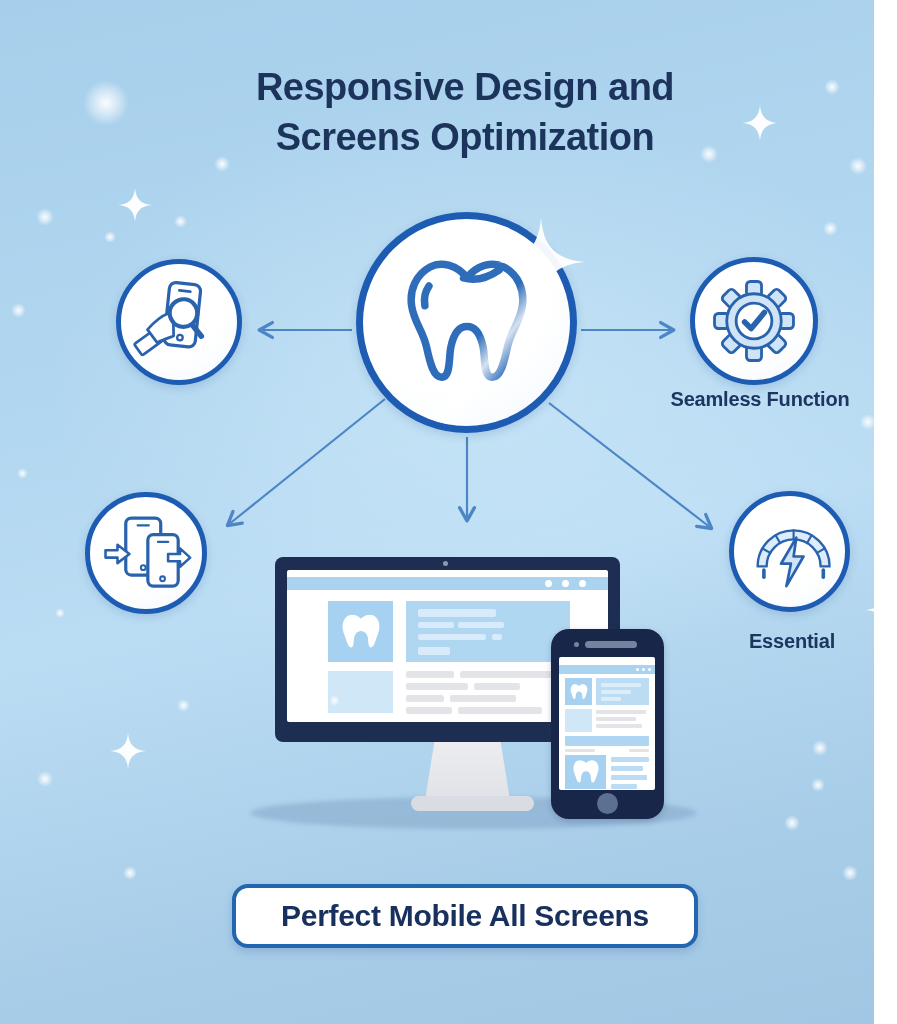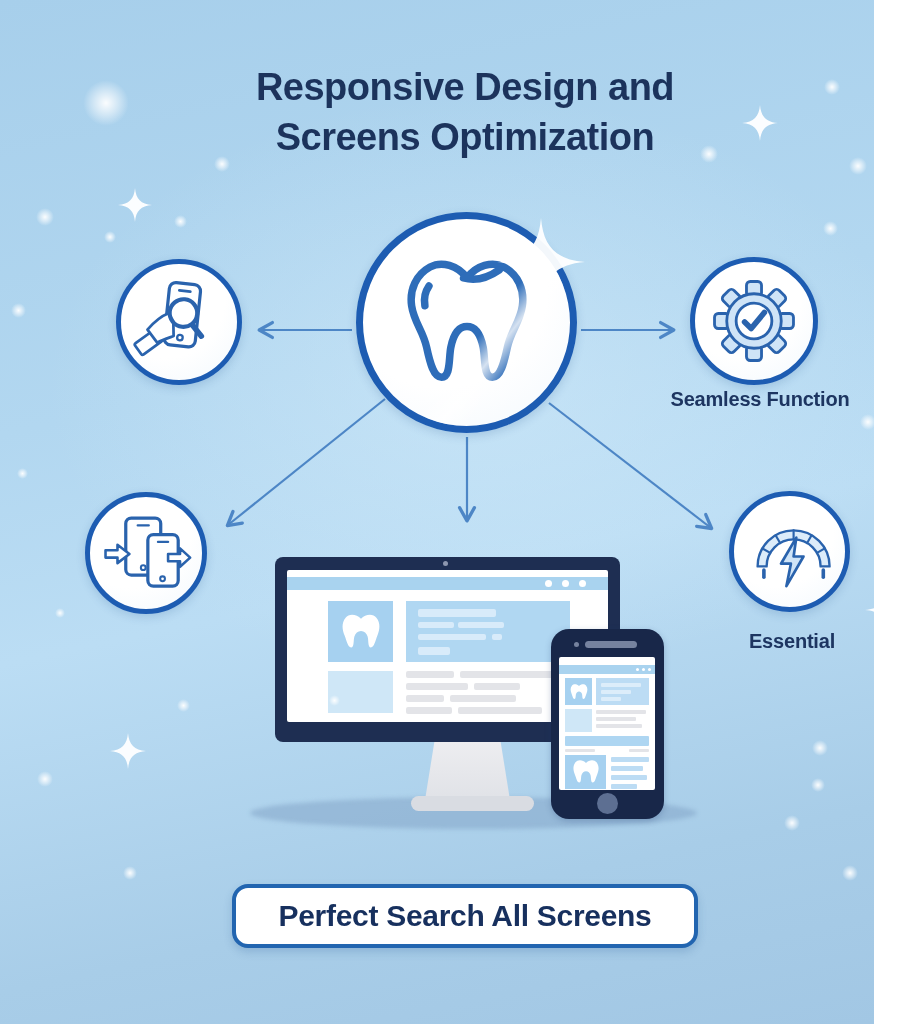--- a/index.html
+++ b/index.html
@@ -305,16 +305,16 @@
         <div class="p-bluestripe" style="left:52px; top:100px; width:38px; height:5px;"></div>
         <div class="p-bluestripe" style="left:52px; top:109px; width:32px; height:5px;"></div>
         <div class="p-bluestripe" style="left:52px; top:118px; width:36px; height:5px;"></div>
         <div class="p-bluestripe" style="left:52px; top:127px; width:26px; height:5px;"></div>
       </div>
       <div id="phone-home" class="abs"></div>
     </div>
   </div>
 
   <div id="banner" class="abs">
-    <span>Perfect Search All Screens</span>
+    <span>Perfect Mobile All Screens</span>
   </div>
 
 </div>
 
 </body></html>

